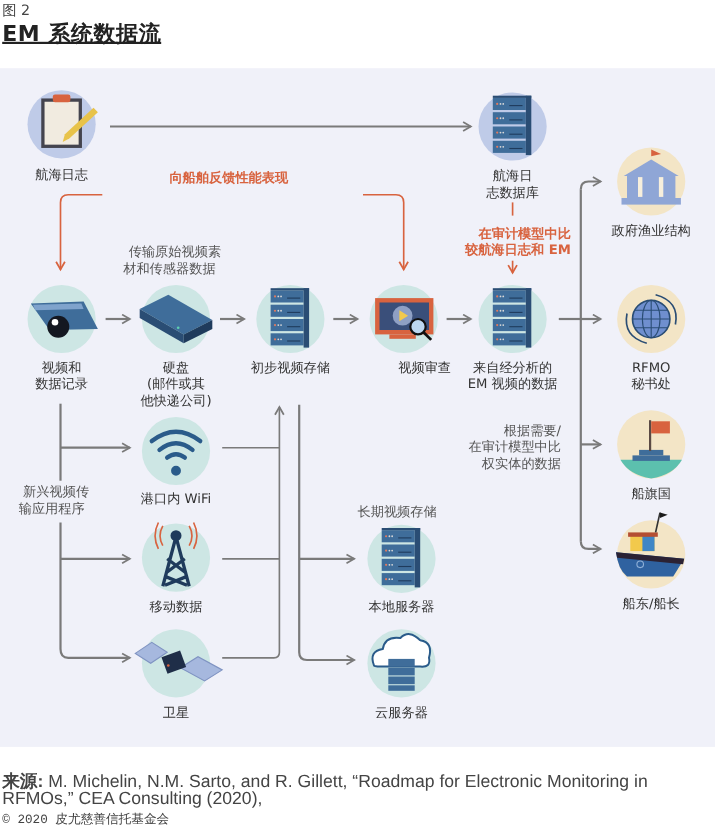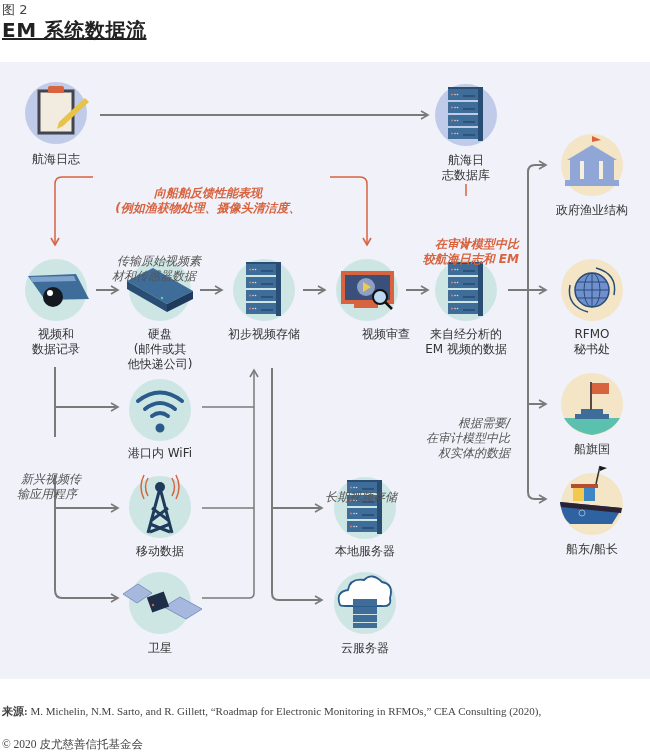--- a/index.html
+++ b/index.html
@@ -3,27 +3,27 @@
 <meta charset="utf-8">
 <style>
   html, body { margin:0; padding:0; background:#ffffff; }
   body { width:650px; height:754px; position:relative; overflow:hidden;
          font-family:"DejaVu Sans","Liberation Sans",sans-serif; color:#333; }
   .fig-label { position:absolute; left:2px; top:1px; font-size:13px; color:#444; }
   .fig-title { position:absolute; left:2px; top:17px; font-size:20px; font-weight:bold; color:#222; letter-spacing:0.5px;text-decoration:underline; }
   .panel { position:absolute; left:0; top:62px; width:650px; height:617px; background:#f0f1f9; }
   svg.diagram { position:absolute; left:0; top:0; width:650px; height:754px; }
   .lbl { position:absolute; font-size:12px; color:#333; text-align:center; line-height:15px; white-space:nowrap; transform:translateX(-50%); }
-  .note { position:absolute; font-size:12px; font-style:italic; color:#555; line-height:15px; white-space:nowrap;margin-top:32px; }
+  .note { position:absolute; font-size:12px; color:#555; line-height:15px; white-space:nowrap; }
   .note.orange { color:#d8633f; font-weight:bold; }
   .note.center { text-align:center; transform:translateX(-50%); }
   .note.right { text-align:right; }
-  .src { position:absolute; left:2px; top:703px; font-size:11px; color:#444; line-height:16px; font-family:Liberation Serif, serif; }
+  .src { position:absolute; left:2px; top:703px; font-size:16px; color:#444; line-height:16px; font-family:Liberation Sans, sans-serif; }
   .src b { font-weight:bold; }
-  .copy { position:absolute; left:2px; top:737px; font-size:11.5px; color:#444; font-family:Liberation Serif, serif;text-align:center; }
+  .copy { position:absolute; left:2px; top:737px; font-size:11.5px; color:#444; font-family:Liberation Mono, monospace;text-align:center; }
   .node { cursor:default; }
 </style>
 </head>
 <body>
 
 <div class="fig-label">图 2</div>
 <div class="fig-title">EM 系统数据流</div>
 <div class="panel"></div>
 
 <svg class="diagram" viewBox="0 0 650 754">
@@ -292,21 +292,20 @@
 <div class="lbl" style="left:592px;top:327px">
   <div>RFMO</div>
   <div>秘书处</div>
 </div>
 
 <div class="lbl" style="left:592px;top:442px">船旗国</div>
 <div class="lbl" style="left:592px;top:542px">船东/船长</div>
 
 <div class="note orange center" style="left:208px;top:154px">
   <div>向船舶反馈性能表现</div>
-  <div>(例如渔获物处理、摄像头清洁度、</div>
 </div>
 
 <div class="note orange right" style="right:131px;top:205px">
   <div>在审计模型中比</div>
   <div>较航海日志和 EM</div>
 </div>
 
 <div class="note" style="left:112px;top:222px">
   <div style="padding-left:5px">传输原始视频素</div>
   <div>材和传感器数据</div>

